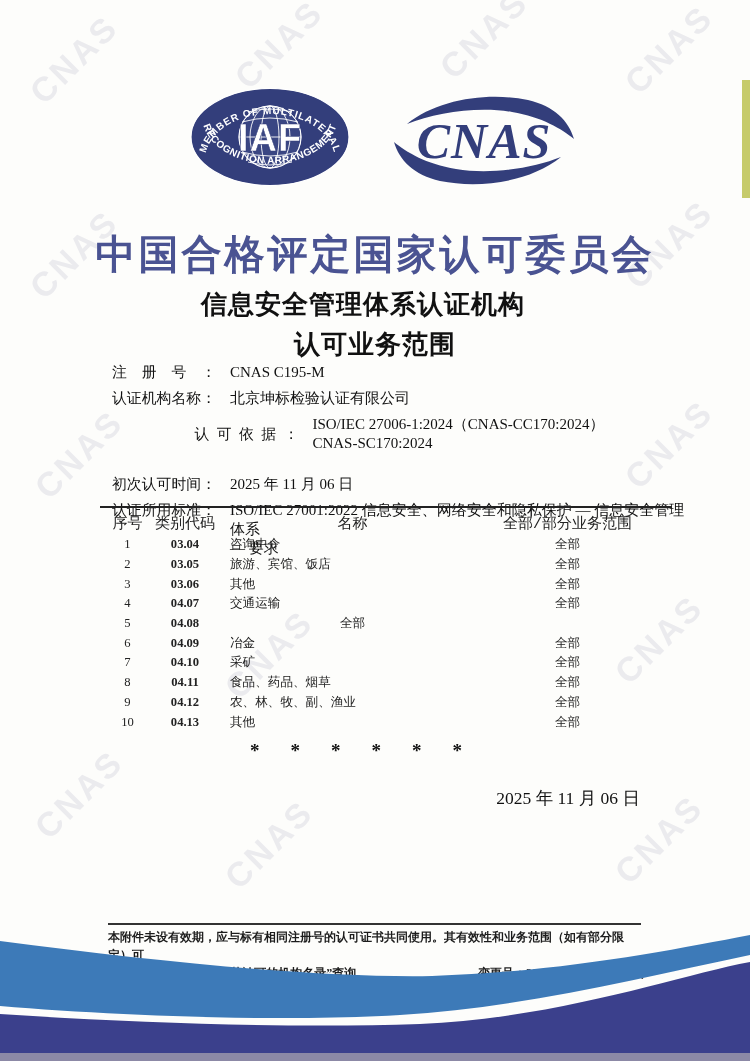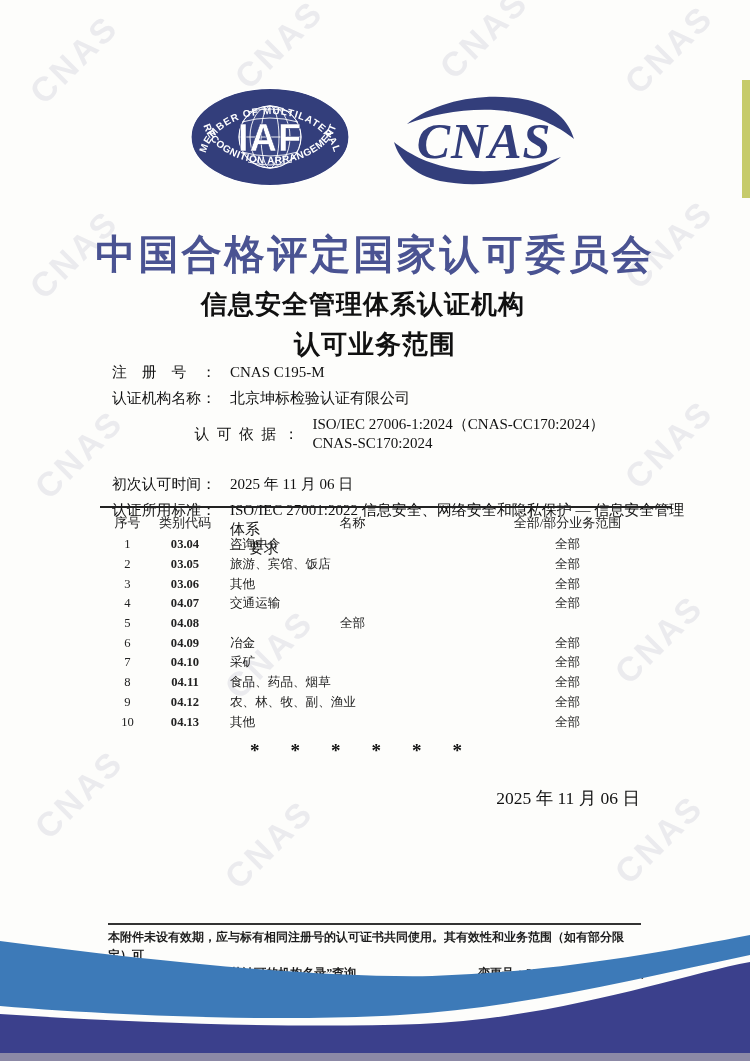--- a/index.html
+++ b/index.html
@@ -47,21 +47,21 @@
     line-height:19px;
   }
   .f-val{margin-left:14px;font-size:15px;line-height:19px;color:#111;}
   .f-val .l2{display:block;}
 
   
   .rule{background:#222;height:2px;}
   .t-rule{left:100px;top:506px;width:572px;}
   .t-head{left:100px;top:514px;width:545px;display:grid;
     grid-template-columns:55px 60px 275px 155px;
-    font-size:13px;color:#222;}
+    font-size:15px;color:#222;font-family:Liberation Mono, monospace;}
   .t-head span{text-align:center;}
   .t-body{left:100px;top:535px;width:545px;}
   .t-row{display:grid;grid-template-columns:55px 60px 275px 155px;
     height:19.7px;align-items:center;font-size:12.6px;color:#222;}
   .c-no{text-align:center;}
   .c-code{text-align:center;font-weight:bold;}
   .c-name{padding-left:15px;}
   .c-scope{text-align:center;}
 
   

